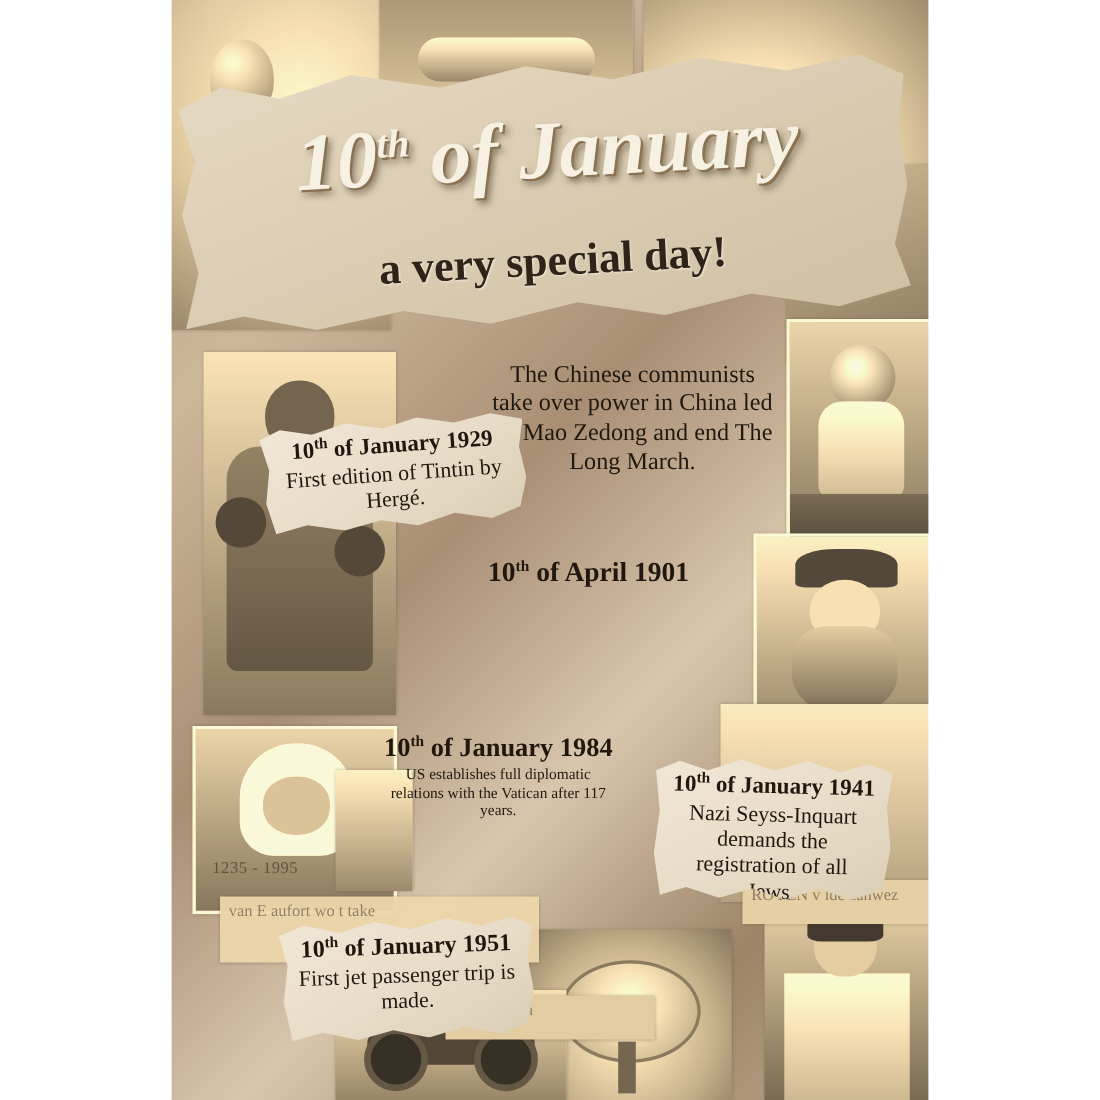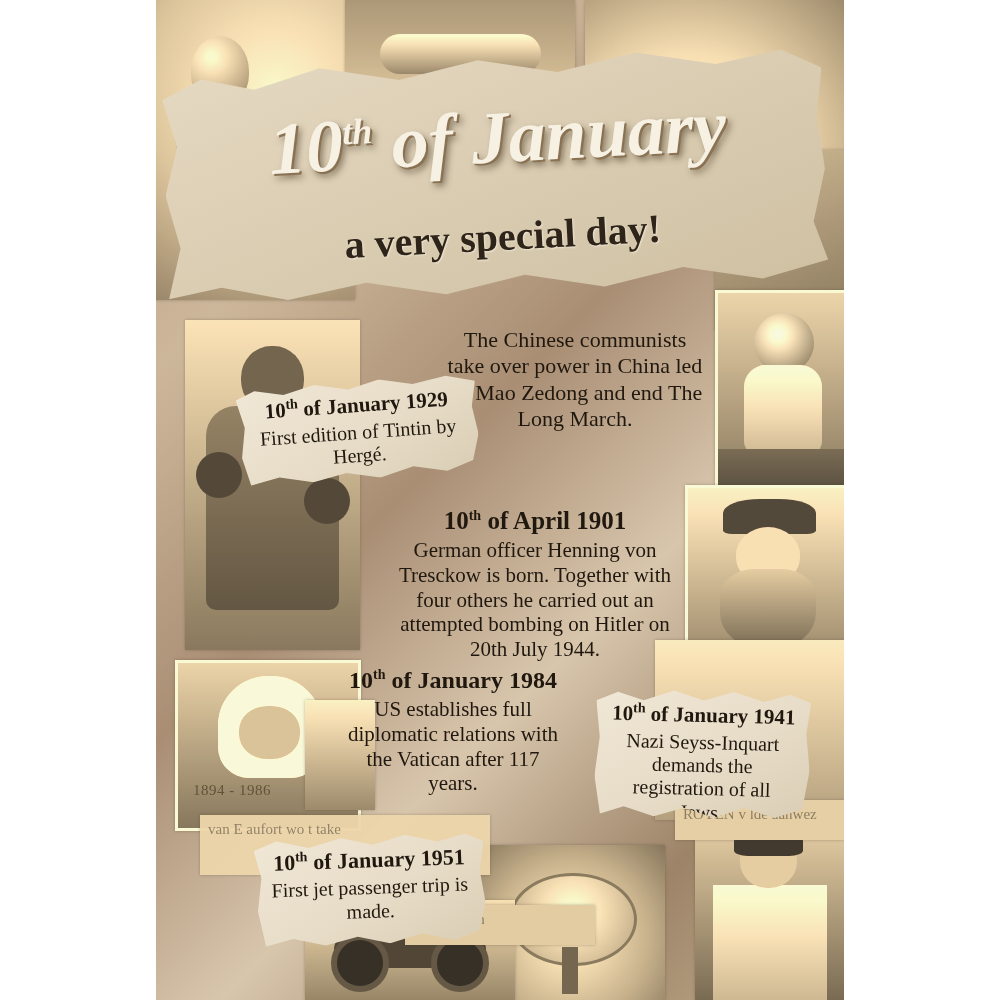--- a/index.html
+++ b/index.html
@@ -336,21 +336,21 @@
   }
   .note-1901 .d-title { font-size: 25px; }
   .note-1901 .d-body { font-size: 21px; line-height: 1.18; }
 
   
   .note-1984 {
     left: 328px; top: 655px; width: 250px; height: 150px;
     background: none; box-shadow: none;
   }
   .note-1984 .d-title { font-size: 24px; }
-  .note-1984 .d-body { font-size: 21px; line-height: 1.18; }
+  .note-1984 .d-body { font-size: 14px; line-height: 1.18; }
 
   
   .note-1941 {
     left: 595px; top: 690px; width: 215px; height: 130px;
     transform: rotate(1.5deg);
     clip-path: polygon(
       0% 10%, 10% 3%, 22% 9%, 36% 1%, 50% 8%, 64% 1%, 78% 8%, 90% 2%, 100% 8%,
       98% 32%, 100% 60%, 97% 90%,
       84% 97%, 70% 90%, 56% 98%, 42% 91%, 28% 98%, 14% 91%, 3% 97%,
       0% 68%, 2% 38%
@@ -453,21 +453,21 @@
     <div class="tile t-dutchtext">
       <div class="faint-text">van E aufort wo  t take</div>
     </div>
     <div class="tile t-dutchtext2">
       <div class="faint-text">ROYEN v  lde aanwez</div>
     </div>
     <div class="tile t-jansen">
       <div class="faint-text">en onz        anen</div>
     </div>
 
-    <div class="t-teresa-caption">1894 - 1986</div>
+    <div class="t-teresa-caption">1235 - 1995</div>
   </div>
 
   <div class="header-tab"></div>
   <div class="header-paper"></div>
 
   <div class="title-wrap">
     <div class="title-line1">
       <span>10</span><span class="title-sup">th</span><span> of January</span>
     </div>
     <div class="title-line2" style="top:118px;">a very special day!</div>
@@ -481,21 +481,20 @@
     <div class="d-title">
       <span>10</span><sup>th</sup><span> of January 1929</span>
     </div>
     <div class="d-body">First edition of Tintin by Hergé.</div>
   </div>
 
   <div class="note note-1901">
     <div class="d-title">
       <span>10</span><sup>th</sup><span> of April 1901</span>
     </div>
-    <div class="d-body">German officer Henning von Tresckow is born. Together with four others he carried out an attempted bombing on Hitler on 20th July 1944.</div>
   </div>
 
   <div class="note note-1984">
     <div class="d-title">
       <span>10</span><sup>th</sup><span> of January 1984</span>
     </div>
     <div class="d-body">US establishes full diplomatic relations with the Vatican after 117 years.</div>
   </div>
 
   <div class="note note-1941">

